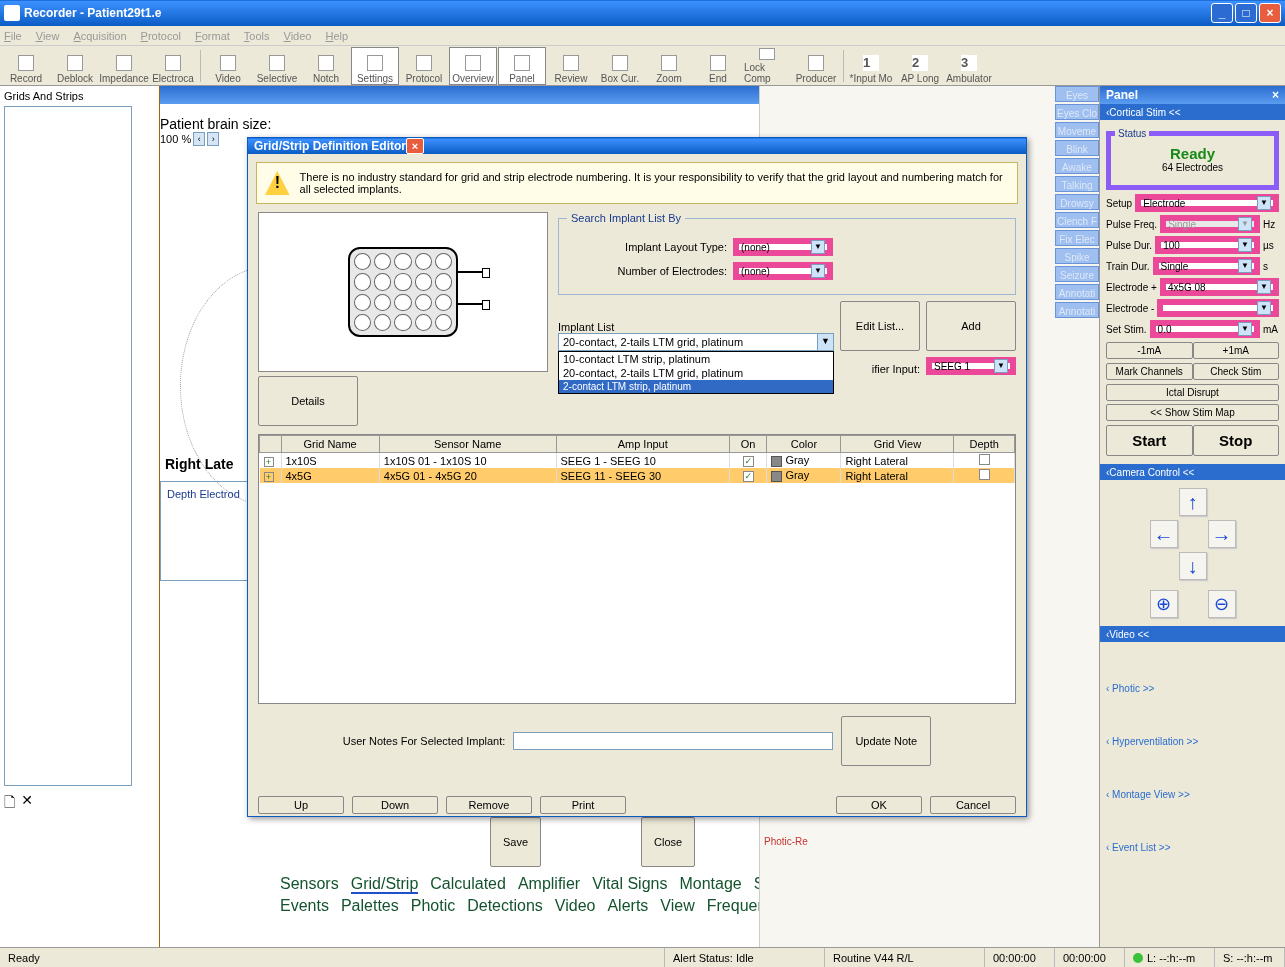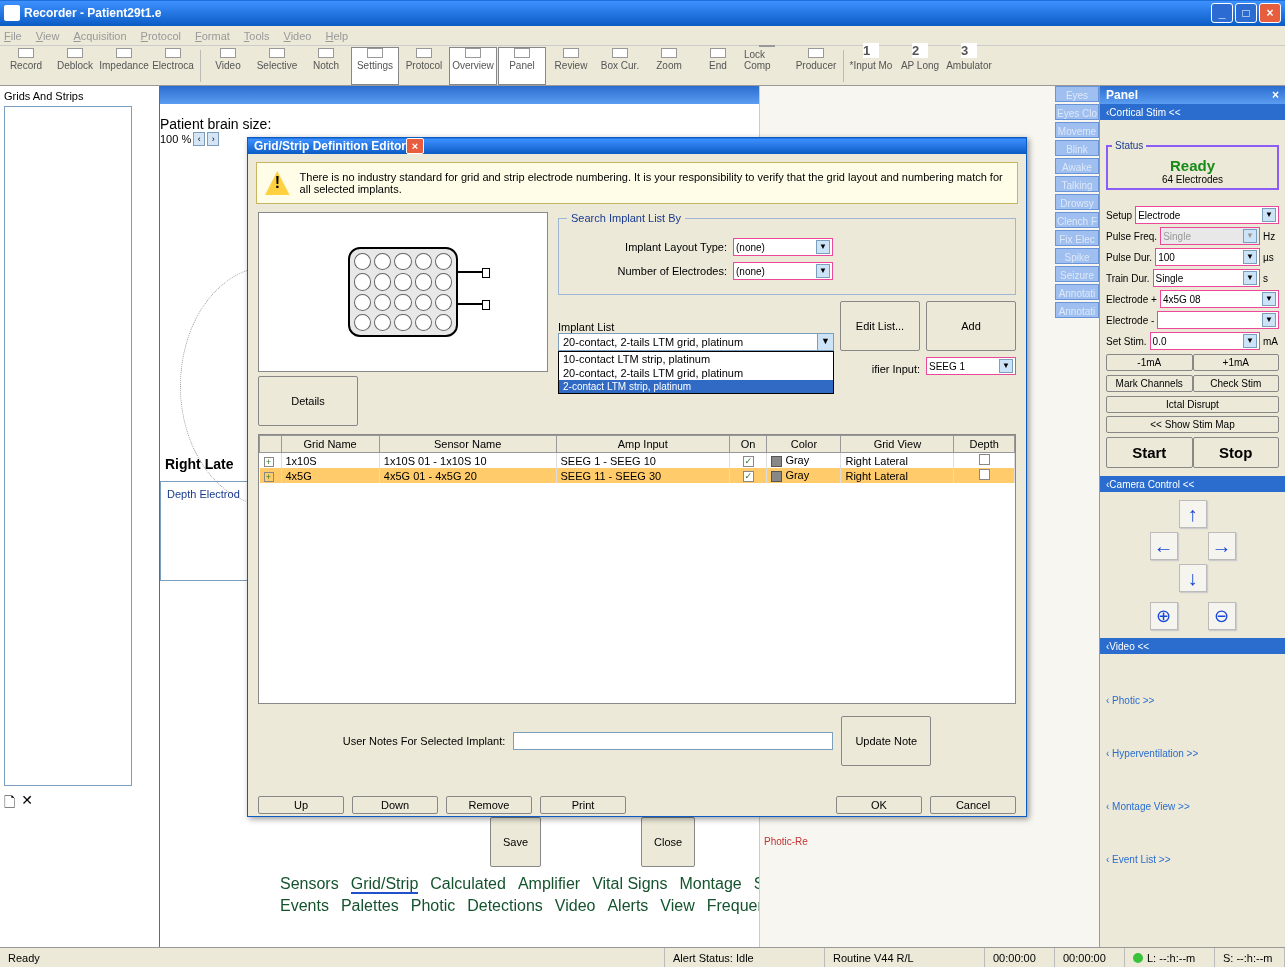--- a/index.html
+++ b/index.html
@@ -6,21 +6,21 @@
 body { font-family: Tahoma, Arial, sans-serif; font-size: 11px; background: #ece9d8; color: #000; width: 1285px; height: 967px; overflow: hidden; position: relative; }
 .titlebar { background: linear-gradient(to bottom, #0a5bc4, #3d91ff 5%, #0a5bc4); color: #fff; height: 26px; display: flex; align-items: center; padding: 0 4px; font-weight: bold; font-size: 12px; }
 .titlebar .icon { width: 16px; height: 16px; margin-right: 4px; background: #fff; border-radius: 2px; }
 .titlebar .spacer { flex: 1; }
 .winbtn { width: 22px; height: 20px; margin-left: 2px; background: #2c6cd2; border: 1px solid #fff; color: #fff; display: flex; align-items: center; justify-content: center; font-weight: bold; cursor: pointer; border-radius: 3px; font-size: 12px; }
 .winbtn.close { background: #e85d3d; }
 .menubar { background: #ece9d8; border-bottom: 1px solid #ccc; height: 20px; display: flex; align-items: center; padding: 0 4px; color: #999; }
 .menubar span { margin-right: 14px; cursor: default; }
 .menubar span u { text-decoration: underline; }
 .toolbar { background: #ece9d8; border-bottom: 1px solid #999; height: 40px; display: flex; align-items: center; padding-left: 2px; gap: 1px; }
-.tbitem { width: 48px; height: 38px; display: flex; flex-direction: column; align-items: center; justify-content: flex-end; border: 1px solid transparent; cursor: pointer; color: #555; font-size: 10px; padding-bottom: 13px; }
+.tbitem { width: 48px; height: 38px; display: flex; flex-direction: column; align-items: center; justify-content: flex-end; border: 1px solid transparent; cursor: pointer; color: #555; font-size: 10px; padding-bottom: 0; }
 .tbitem .ic { width: 16px; height: 16px; margin-bottom: 2px; border: 1px solid #999; background: #fff; }
 .tbitem.active { border: 1px solid #888; background: #fff; }
 .tbsep { width: 1px; height: 32px; background: #bbb; margin: 0 2px; }
 .content { position: absolute; top: 86px; left: 0; right: 0; bottom: 20px; display: flex; }
 .leftcol { width: 160px; background: #fff; border-right: 1px solid #a16207; padding: 4px; }
 .leftcol .panetitle { font-size: 11px; margin-bottom: 4px; }
 .leftcol .listbox { width: 128px; height: 680px; border: 1px solid #7b9ebd; background: #fff; }
 .leftcol .foot { margin-top: 6px; display: flex; gap: 6px; font-size: 14px; }
 .mainarea { flex: 1; position: relative; background: #fff; }
 .panehead { background: linear-gradient(to bottom,#2a6dcf,#5b9df1); color:#fff; height:18px; display:flex; align-items:center; justify-content:flex-end; padding:0 4px; font-weight:bold; font-size:12px; }
@@ -40,25 +40,25 @@
 .savebtns { position:absolute; bottom:80px; left:330px; display:flex; gap:100px;}
 .trackarea { position:absolute; top:0; right:0px; width:340px; bottom:0; border-left:1px solid #ccc; background:#f8f6f0; }
 .annots { position:absolute; right:0; top:0; width:44px; }
 .annots div { background:#9fbff0; border:1px solid #6a94d8; color:#dde8f8; font-size:10px; text-align:center; padding:3px 1px; margin-bottom:2px; cursor:pointer; height:16px; overflow:hidden;}
 .photic { position:absolute; bottom:100px; left:4px; color:#c43333; font-size:10px;}
 .rightpanel { width:186px; background:#ece9d8; border-left:1px solid #999; display:flex; flex-direction:column;}
 .rhdr { background:linear-gradient(to bottom,#2a6dcf,#5b9df1); color:#fff; height:18px; display:flex; align-items:center; padding:0 6px; font-weight:bold; font-size:12px; justify-content:space-between;}
 .rhdr .x{cursor:pointer;}
 .subhdr { background:#2a6dcf; color:#fff; height:16px; display:flex; align-items:center; padding:0 6px; font-size:10px; cursor:pointer;}
 .stimbox { padding:4px 6px; font-size:10px;}
-.fs { border:2px solid #8b5cf6; padding:6px 4px 3px; margin:16px 0; position:relative;}
+.fs { border:5px solid #8b5cf6; padding:6px 4px 12px; margin:4px 0; position:relative;}
 .fs legend { color:#1a3a8f; padding:0 3px; background:#ece9d8; font-size:10px;}
 .ready { color:#178a17; font-size:15px; font-weight:bold; text-align:center;}
 .row { display:flex; align-items:center; justify-content:space-between; margin:3px 0; gap:3px;}
-.sel { border:1px solid #ec4899; background:#fff; height:18px; font-size:10px; padding:0 2px; flex:1; display:flex; align-items:center; justify-content:space-between;}
+.sel { border:6px solid #ec4899; background:#fff; height:18px; font-size:10px; padding:0 2px; flex:1; display:flex; align-items:center; justify-content:space-between;}
 .sel .ar { width:14px; height:14px; background:#cde3f8; border:1px solid #7b9ebd; text-align:center; line-height:12px; font-size:8px;}
 .rbtn { background:#ece9d8; border:1px solid #888; padding:2px 4px; font-size:10px; cursor:pointer; border-radius:2px; text-align:center;}
 .btnrow { display:flex; gap:0; margin:4px 0;align-items:center;}
 .btnrow .rbtn{ flex:1;}
 .bigbtn { font-size:15px; font-weight:bold; padding:6px 2px;}
 .arrows { display:flex; flex-direction:column; align-items:center; padding:8px; gap:4px;}
 .arrows .arw { width:28px; height:28px; border:1px solid #bbb; background:#f6f4ee; display:flex; align-items:center; justify-content:center; font-size:20px; color:#1749d6; cursor:pointer; box-shadow: 1px 1px 1px #ccc; }
 .arrows .mid{display:flex; gap:30px;}
 .zoomrow{display:flex; gap:30px; justify-content:center; margin-top:6px;}
 .zoomrow .arw{font-size:18px;}

